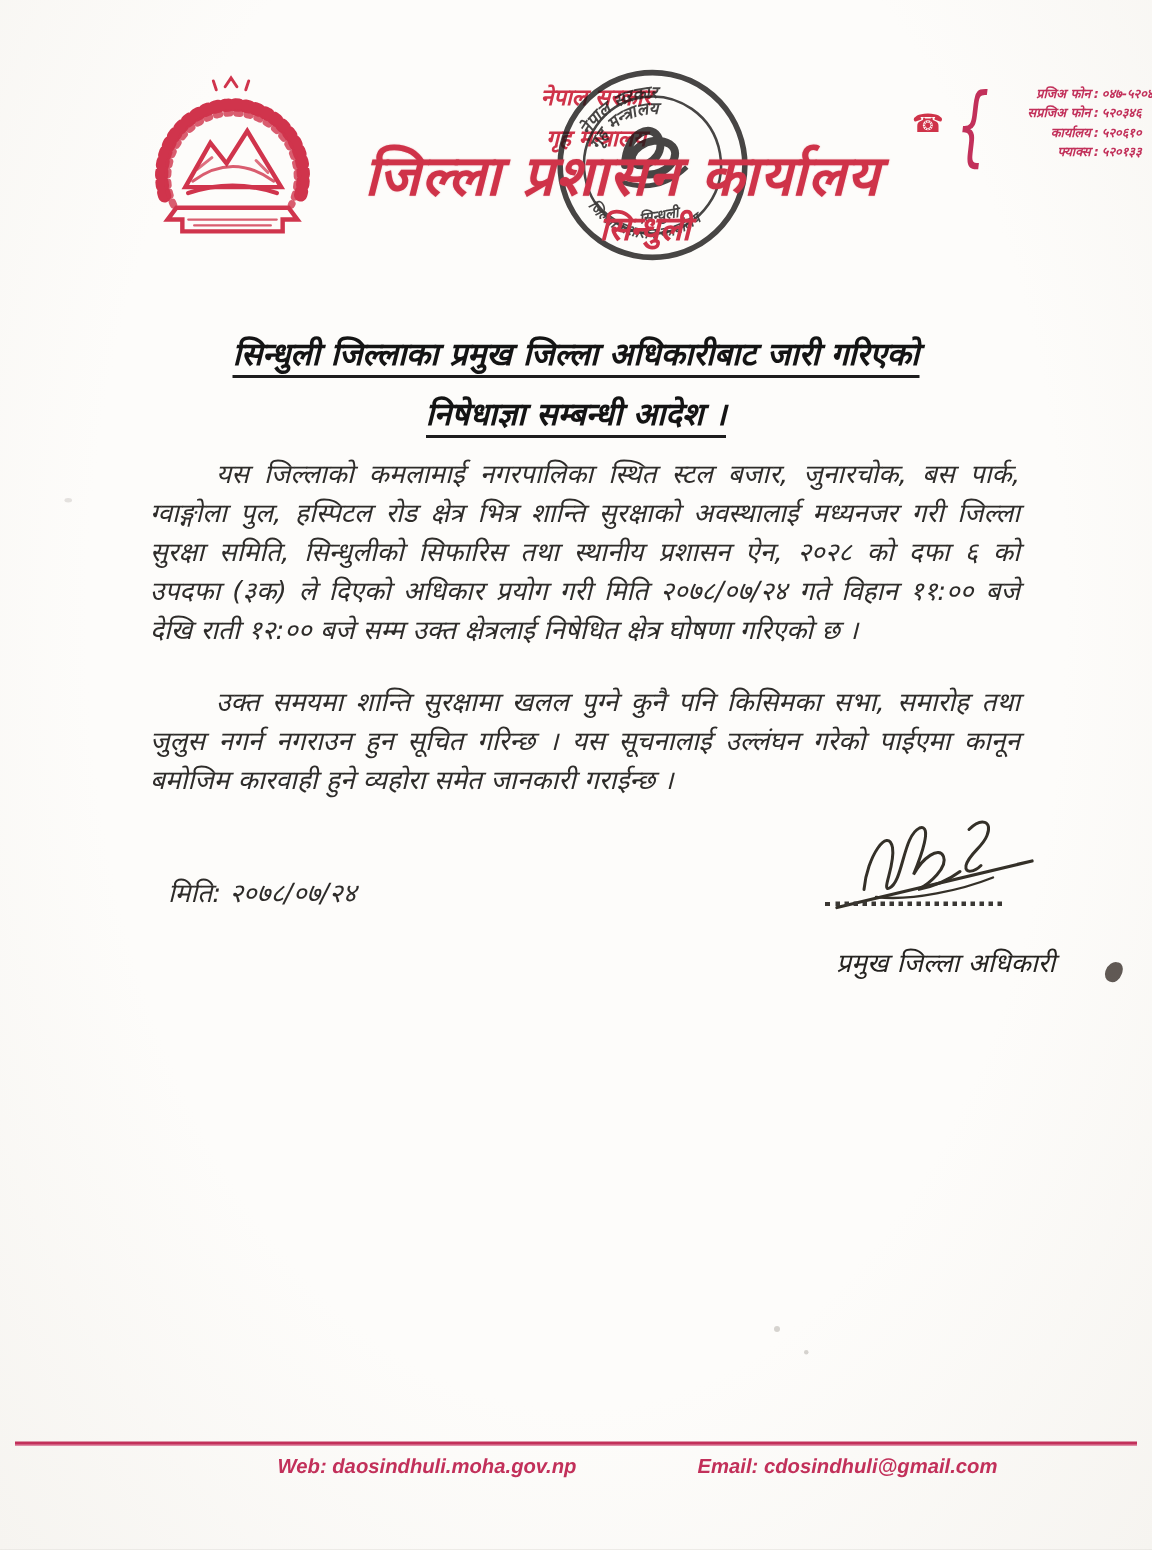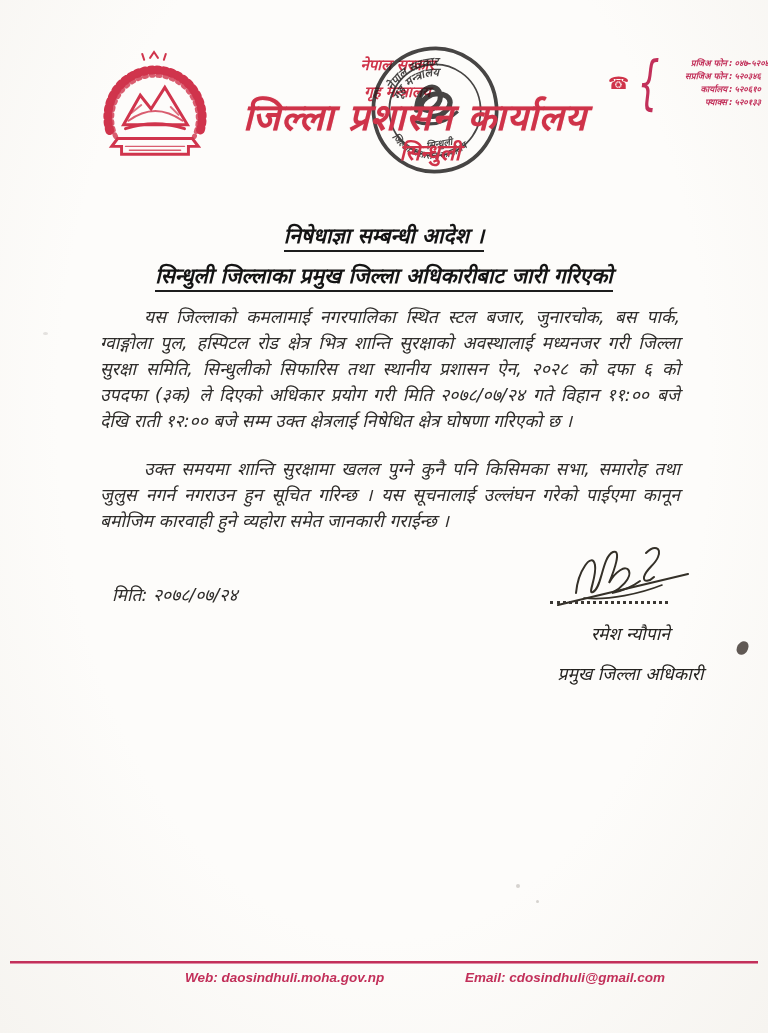--- a/index.html
+++ b/index.html
@@ -181,22 +181,22 @@
       </div>
       <div class="contact-row">
         <span class="contact-label">फ्याक्स</span>
         <span class="contact-sep">:</span>
         <span>५२०१३३</span>
       </div>
     </div>
   </div>
 
   <div class="doc-title">
+    <div><span class="u">सिन्धुली जिल्लाका प्रमुख जिल्ला अधिकारीबाट जारी गरिएको</span></div>
     <div><span class="u">निषेधाज्ञा सम्बन्धी आदेश ।</span></div>
-    <div><span class="u">सिन्धुली जिल्लाका प्रमुख जिल्ला अधिकारीबाट जारी गरिएको</span></div>
   </div>
 
   <div class="body-text">
     <p>यस जिल्लाको कमलामाई नगरपालिका स्थित स्टल बजार, जुनारचोक, बस पार्क, ग्वाङ्गोला पुल, हस्पिटल रोड क्षेत्र भित्र शान्ति सुरक्षाको अवस्थालाई मध्यनजर गरी जिल्ला सुरक्षा समिति, सिन्धुलीको सिफारिस तथा स्थानीय प्रशासन ऐन, २०२८ को दफा ६ को उपदफा (३क) ले दिएको अधिकार प्रयोग गरी मिति २०७८/०७/२४ गते विहान ११:०० बजे देखि राती १२:०० बजे सम्म उक्त क्षेत्रलाई निषेधित क्षेत्र घोषणा गरिएको छ ।</p>
     <p>उक्त समयमा शान्ति सुरक्षामा खलल पुग्ने कुनै पनि किसिमका सभा, समारोह तथा जुलुस नगर्न नगराउन हुन सूचित गरिन्छ । यस सूचनालाई उल्लंघन गरेको पाईएमा कानून बमोजिम कारवाही हुने व्यहोरा समेत जानकारी गराईन्छ ।</p>
   </div>
 
   <div class="date-line">मिति: २०७८/०७/२४</div>
 
   <div class="sig-block">
@@ -204,21 +204,20 @@
       <svg class="sig-svg" width="150" height="70" viewBox="0 0 150 70">
         <g fill="none" stroke="#343028" stroke-width="2" stroke-linecap="round">
           <path d="M26,52 C28,30 42,10 45,24 C47,36 37,54 43,51 C52,47 52,16 63,11 C72,8 64,30 59,42 C65,31 76,23 79,30 C82,37 70,48 62,52 C72,50 82,46 90,40"></path>
           <path d="M96,12 C104,4 112,6 108,16 C105,24 96,28 94,36 C93,42 100,40 104,36"></path>
           <path d="M8,64 L138,33" stroke-width="2.2"></path>
           <path d="M34,57 C58,60 92,52 112,44" stroke-width="1.6"></path>
         </g>
       </svg>
       <div class="sig-dots"></div>
     </div>
-    <div class="sig-name">रमेश न्यौपाने</div>
     <div class="sig-post">प्रमुख जिल्ला अधिकारी</div>
   </div>
 
   <div class="ink-mark"></div>
   <div class="speck speck1"></div>
   <div class="speck speck2"></div>
   <div class="speck speck3"></div>
 
   <div class="footer-rule"></div>
   <div class="footer-text">

